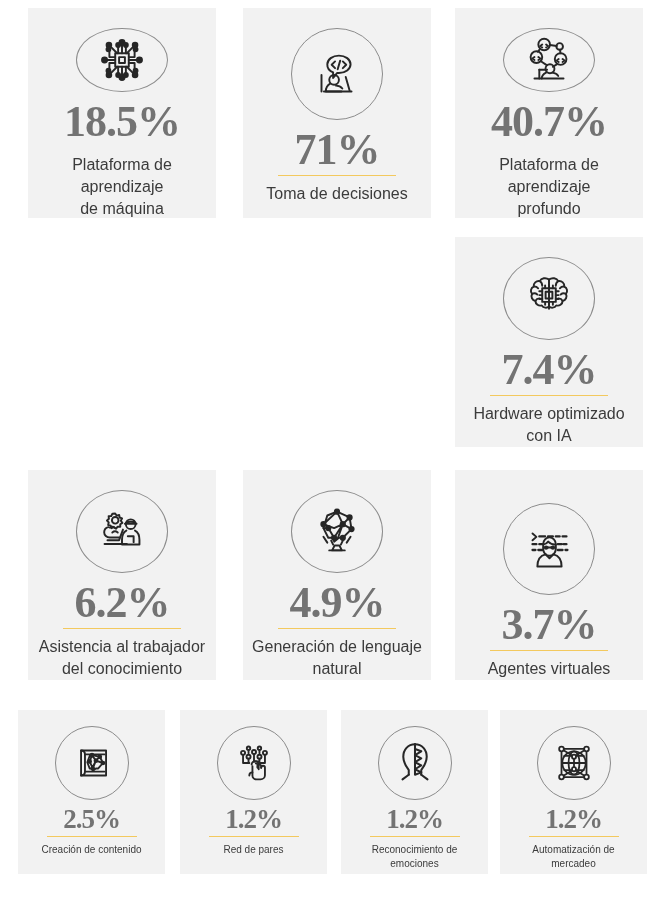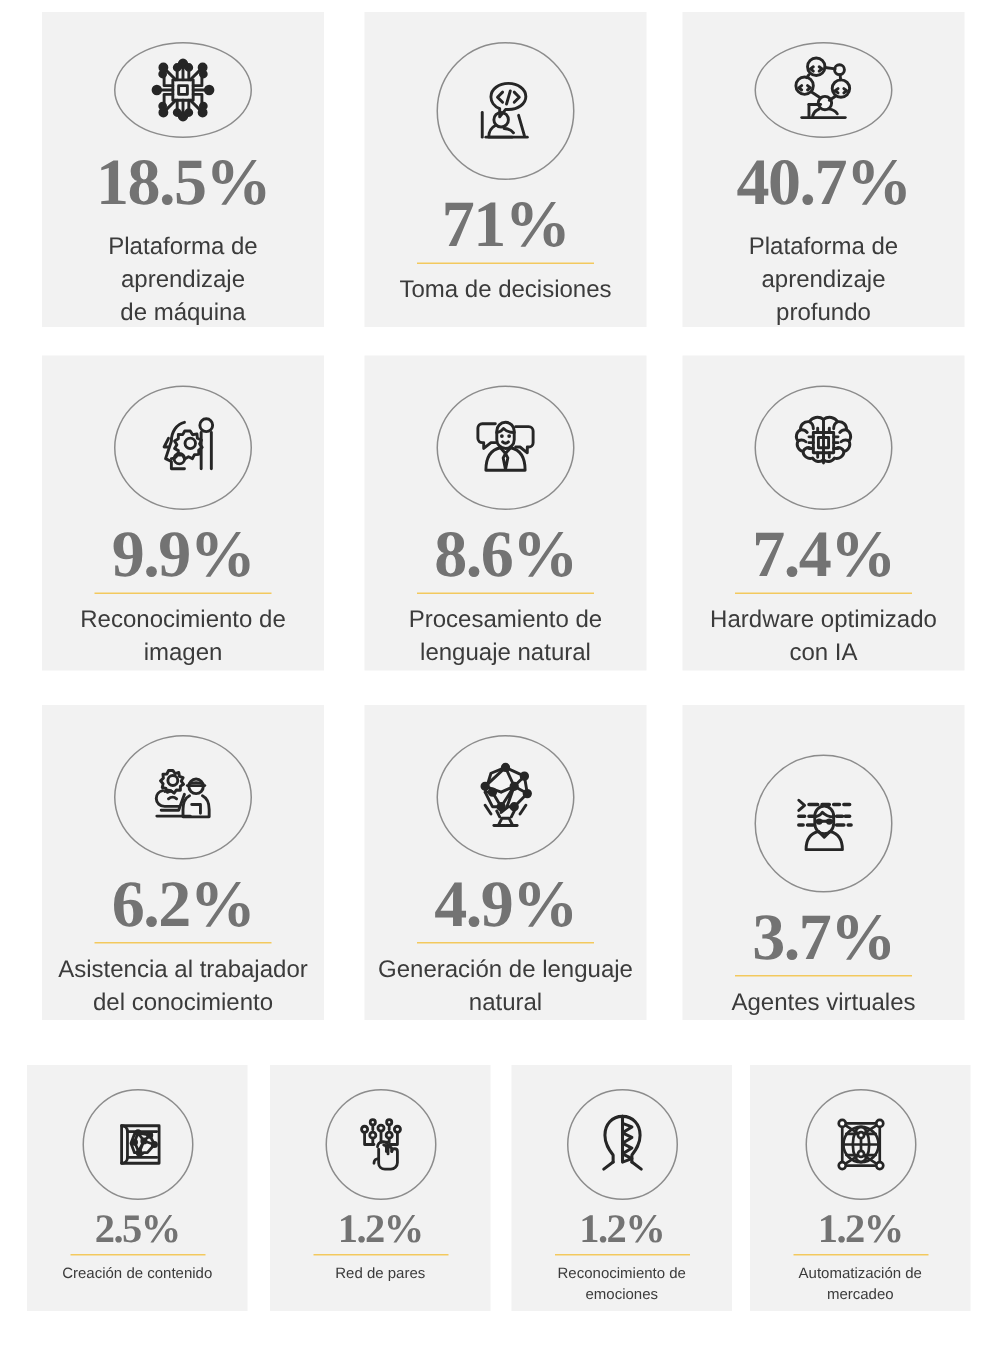--- a/index.html
+++ b/index.html
@@ -179,57 +179,21 @@
         <path d="M22 42v9"></path>
         <path d="M22 42h8"></path>
         <path d="M17 51h30"></path>
       </svg>
     </div>
     <div class="pct">40.7%</div>
     <div class="rule"></div>
     <div class="label">Plataforma de aprendizaje<br>profundo</div>
   </div>
 
-  <div class="card big r2 c1">
-    <div class="icon-wrap">
-      <svg width="62" height="62" viewBox="0 0 64 64" fill="none" stroke="#262626" stroke-width="2" stroke-linecap="round" stroke-linejoin="round">
-        <path d="M33 47H24v-5l-4-2 4-12a11 13 0 0 1 9-13"></path>
-        <path d="M22 32h-3l3-6"></path>
-        <path d="M24 40c2 0 3-.7 3.6-1.6"></path>
-        <circle cx="29.5" cy="40" r="3.6"></circle>
-        <path d="M37 21l1.6 2.6 3-.6.3 3 2.8 1.2-1.3 2.7 1.8 2.4-2.4 1.8.1 3-3 .2-1.4 2.7-2.7-1.3-2.6 1.5-1.5-2.6-3-.1.1-3-2.6-1.5 1.6-2.5-1.6-2.6 2.6-1.5v-3l3 .1 1.4-2.6z"></path>
-        <circle cx="37" cy="29.5" r="3.6"></circle>
-        <circle cx="48" cy="17" r="4.4"></circle>
-        <path d="M44.5 22v25"></path>
-        <path d="M51.5 22v25"></path>
-      </svg>
-    </div>
-    <div class="pct">9.9%</div>
-    <div class="rule"></div>
-    <div class="label">Reconocimiento de imagen</div>
-  </div>
-
-  <div class="card big r2 c2">
-    <div class="icon-wrap">
-      <svg width="62" height="62" viewBox="0 0 64 64" fill="none" stroke="#262626" stroke-width="2" stroke-linecap="round" stroke-linejoin="round">
-        <path d="M25 16h-9a3 3 0 0 0-3 3v7a3 3 0 0 0 3 3h1v4l5-4h3"></path>
-        <path d="M39 18h9a3 3 0 0 1 3 3v8a3 3 0 0 1-3 3h-1v4l-5-4h-3"></path>
-        <path d="M26 21a6 6 0 0 1 12 0v6a6 6 0 0 1-12 0z"></path>
-        <path d="M26 22c2.2-.3 3.8-1.4 4.6-2.8 1.6 1.8 4.6 2.8 7.4 2.8"></path>
-        <path d="M29.5 24.5h.01M34.5 24.5h.01" stroke-width="2.6"></path>
-        <path d="M30 28.5c1.3 1.2 2.7 1.2 4 0"></path>
-        <path d="M28.5 32.5l3.5 4 3.5-4"></path>
-        <path d="M28.5 32.5C21 34 18.5 40 18.5 48h27c0-8-2.5-14-10-15.5"></path>
-        <path d="M32 36.5l-1.6 3 1.6 8 1.6-8z"></path>
-      </svg>
-    </div>
-    <div class="pct">8.6%</div>
-    <div class="rule"></div>
-    <div class="label">Procesamiento de<br>lenguaje natural</div>
-  </div>
+
 
   <div class="card big r2 c3">
     <div class="icon-wrap">
       <svg width="62" height="62" viewBox="0 0 64 64" fill="none" stroke="#262626" stroke-width="2" stroke-linecap="round" stroke-linejoin="round">
         <path d="M32 13c-3.2-2.5-8-1.6-9.6 1.6-3.6-.6-6.6 2.2-6.2 5.6-3 1.4-3.8 5.2-1.7 7.6-1.6 3 .2 6.6 3.4 7.2.2 3.4 3.4 5.6 6.6 4.6 1.6 2.8 5.5 3.2 7.5 1"></path>
         <path d="M32 13c3.2-2.5 8-1.6 9.6 1.6 3.6-.6 6.6 2.2 6.2 5.6 3 1.4 3.8 5.2 1.7 7.6 1.6 3-.2 6.6-3.4 7.2-.2 3.4-3.4 5.6-6.6 4.6-1.6 2.8-5.5 3.2-7.5 1"></path>
         <path d="M32 13v30"></path>
         <path d="M22.4 14.6c1.8 1 2.6 2.8 2.6 4.8M16.2 20.2c1.8-.2 3.4.4 4.6 1.8M14.5 27.8c2-1 4-.6 5.4.6M17.9 35c1-1.8 2.6-2.8 4.6-2.6"></path>
         <path d="M41.6 14.6c-1.8 1-2.6 2.8-2.6 4.8M47.8 20.2c-1.8-.2-3.4.4-4.6 1.8M49.5 27.8c-2-1-4-.6-5.4.6M46.1 35c-1-1.8-2.6-2.8-4.6-2.6"></path>
         <rect x="25" y="22" width="14" height="14"></rect>

